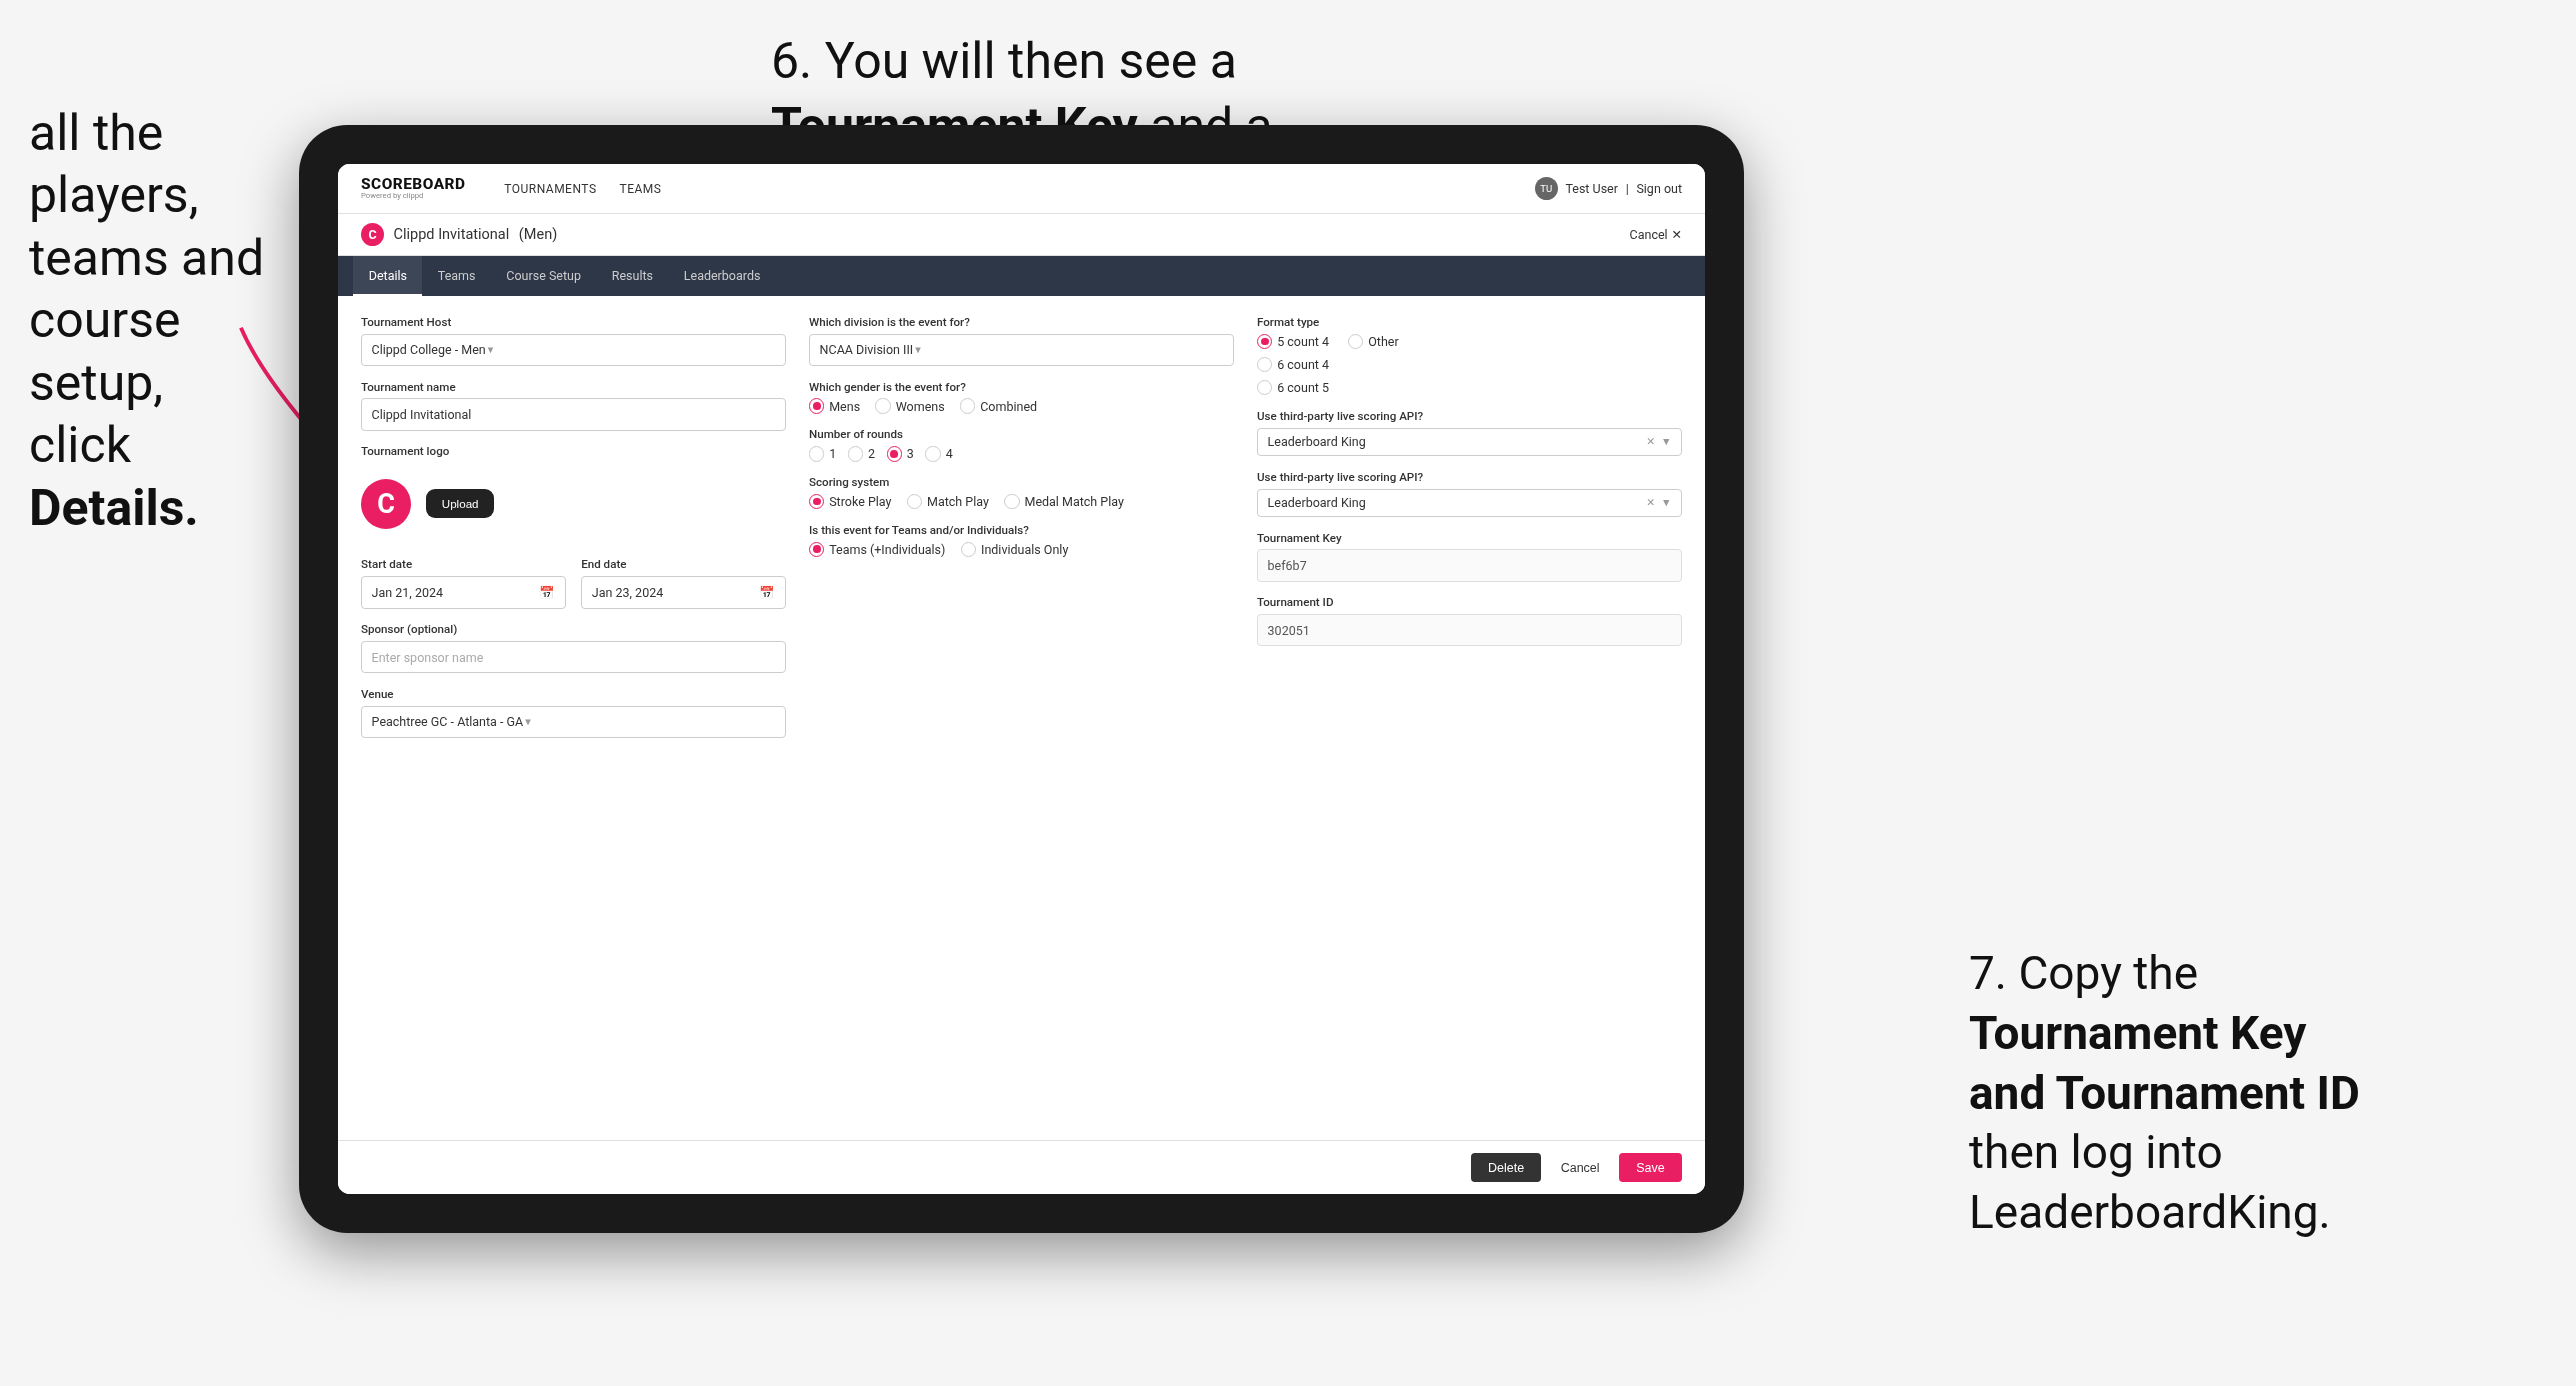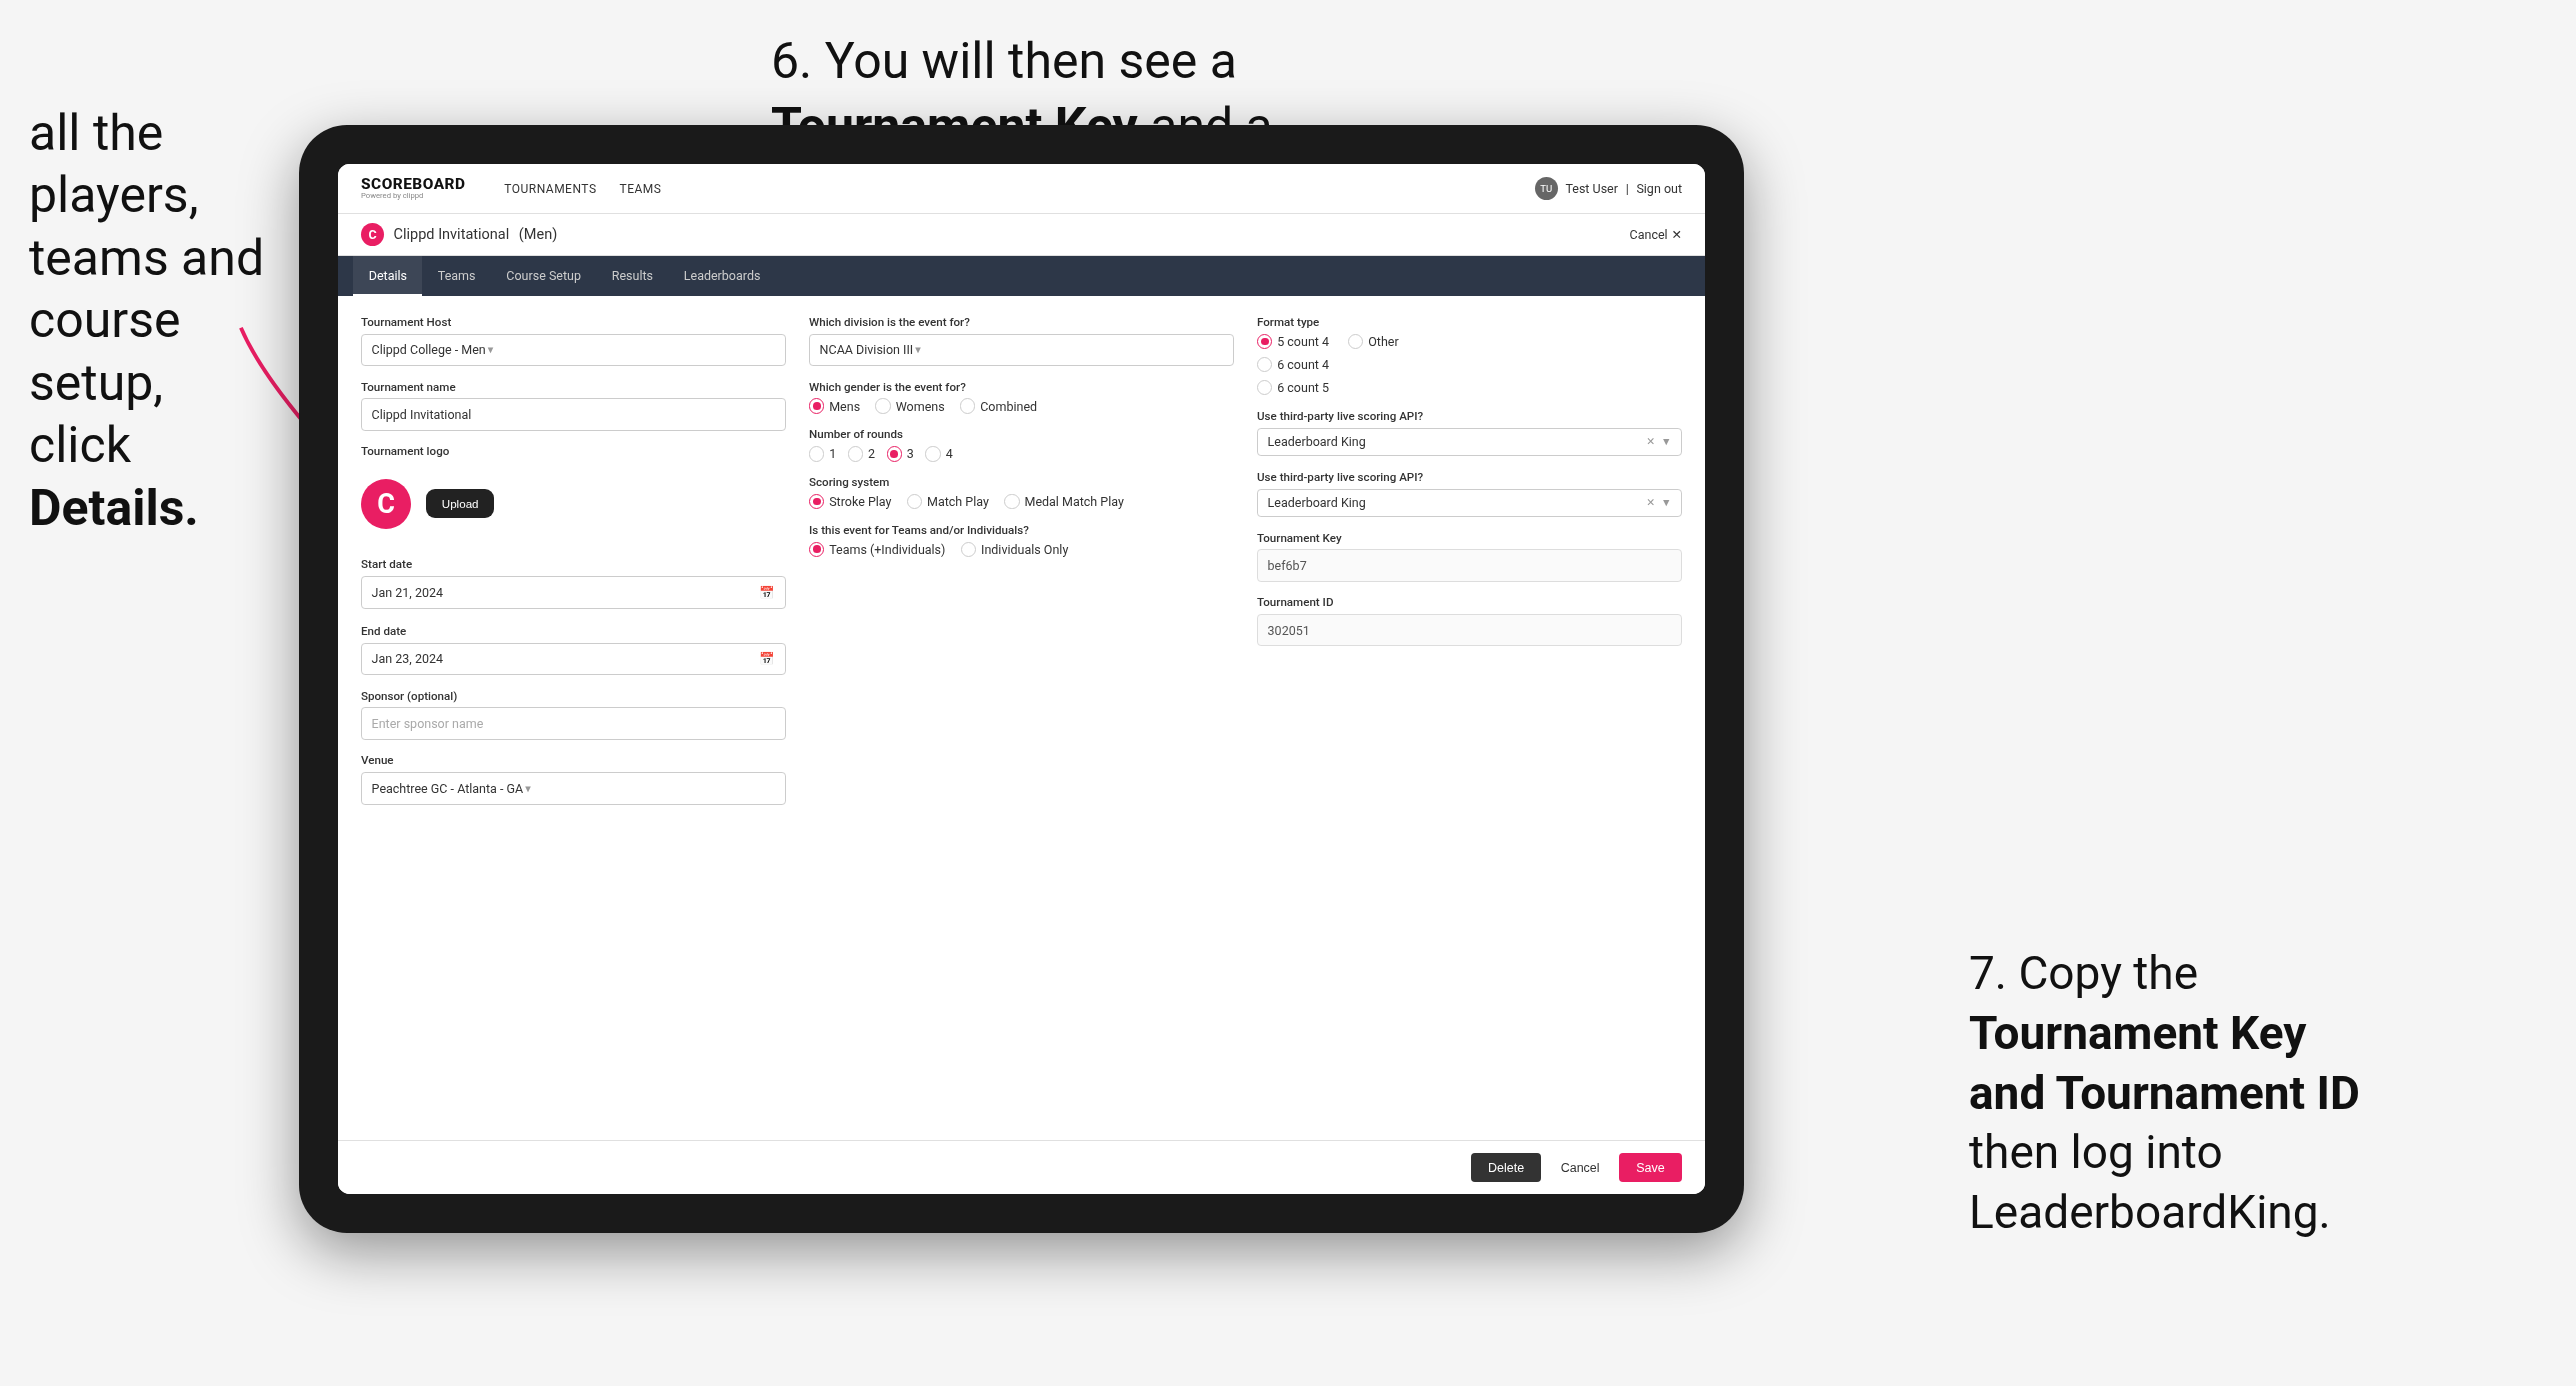--- a/index.html
+++ b/index.html
@@ -266,21 +266,20 @@
       border: none;
       border-radius: 9px;
       padding: 7.7px 15.4px;
       font-size: 11.6px;
       cursor: pointer;
     }
 
     .date-row {
       display: flex;
       gap: 15.4px;
-      flex-direction: column;
     }
     .date-group {
       flex: 1;
       display: flex;
       flex-direction: column;
       gap: 4.8px;
     }
     .date-input {
       border: 1px solid #ccc;
       border-radius: 3.9px;

